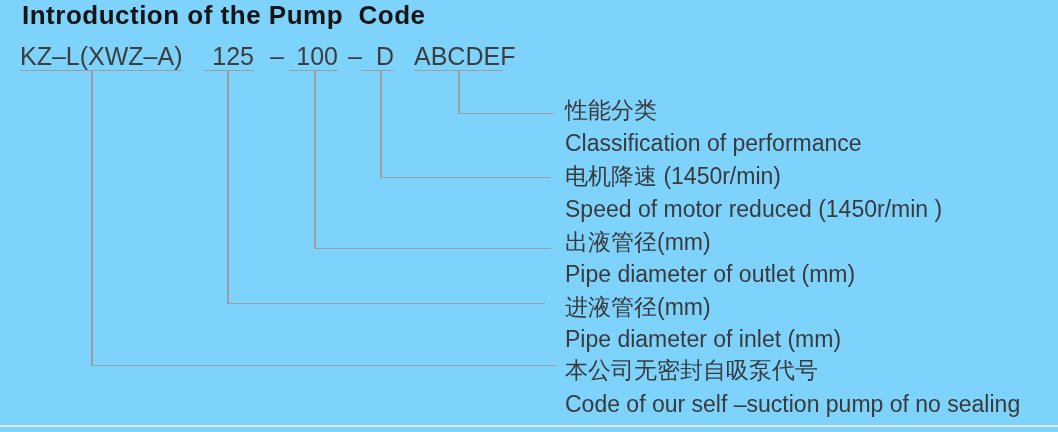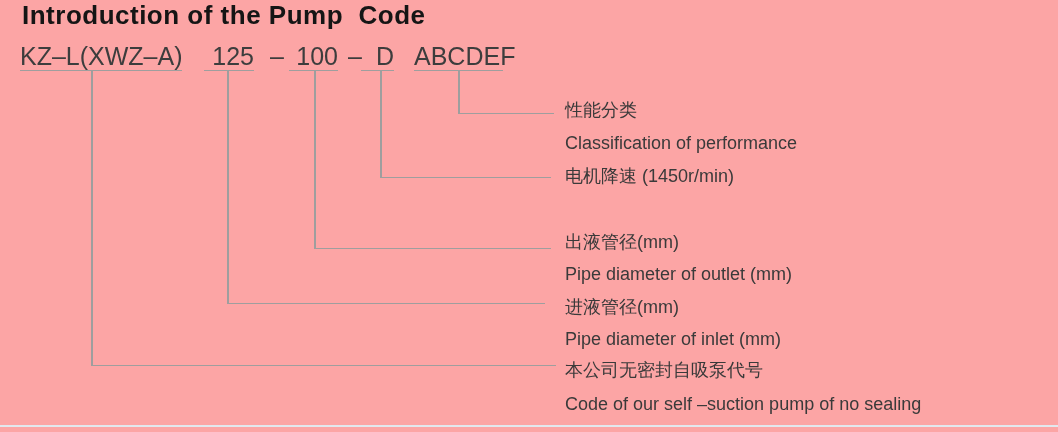--- a/index.html
+++ b/index.html
@@ -1,20 +1,20 @@
 <!DOCTYPE html>
 <html><head>
 <meta charset="utf-8">
 <style>
   html, body { margin: 0; padding: 0; background: #ffffff; }
   #stage {
     position: relative;
     width: 1058px;
     height: 432px;
-    background: #fca5a5;
+    background: #7dd3fc;
     font-family: "Liberation Sans", sans-serif;
     overflow: hidden;
   }
   .title {
     position: absolute;
     left: 22px;
     top: 0px;
     font-size: 26px;
     font-weight: bold;
     color: #151515;
@@ -40,21 +40,21 @@
   .hline {
     position: absolute;
     height: 1.5px;
     background: #9e9e9e;
   }
   .lbl {
     position: absolute;
     left: 565px;
     height: 26px;
     line-height: 26px;
-    font-size: 18px;
+    font-size: 23px;
     color: #3a3a3a;
     white-space: pre;
   }
   .bottom-strip {
     position: absolute;
     left: 0; top: 425px;
     width: 1058px; height: 2px;
     background: #e2e8ee;
   }
 </style>
@@ -85,20 +85,21 @@
   <div class="vline" style="left:227px; top:70px;  height:234px;"></div>
   <div class="hline" style="left:227px; top:302.5px; width:318px;"></div>
 
   <div class="vline" style="left:91px;  top:70px;  height:296px;"></div>
   <div class="hline" style="left:91px;  top:364.5px; width:465px;"></div>
 
   <div class="lbl" style="top:97px;">性能分类</div>
   <div class="lbl" style="top:130px;">Classification of performance</div>
 
   <div class="lbl" style="top:163px;">电机降速 (1450r/min)</div>
+  <div class="lbl" style="top:196px;">Speed of motor reduced (1450r/min )</div>
 
   <div class="lbl" style="top:229px;text-align:center;">出液管径(mm)</div>
   <div class="lbl" style="top:261px;">Pipe diameter of outlet (mm)</div>
 
   <div class="lbl" style="top:294px;">进液管径(mm)</div>
   <div class="lbl" style="top:357px;">本公司无密封自吸泵代号</div>
 
   <div class="lbl" style="top:326px;">Pipe diameter of inlet (mm)</div>
   <div class="lbl" style="top:391px;">Code of our self –suction pump of no sealing</div>
 

